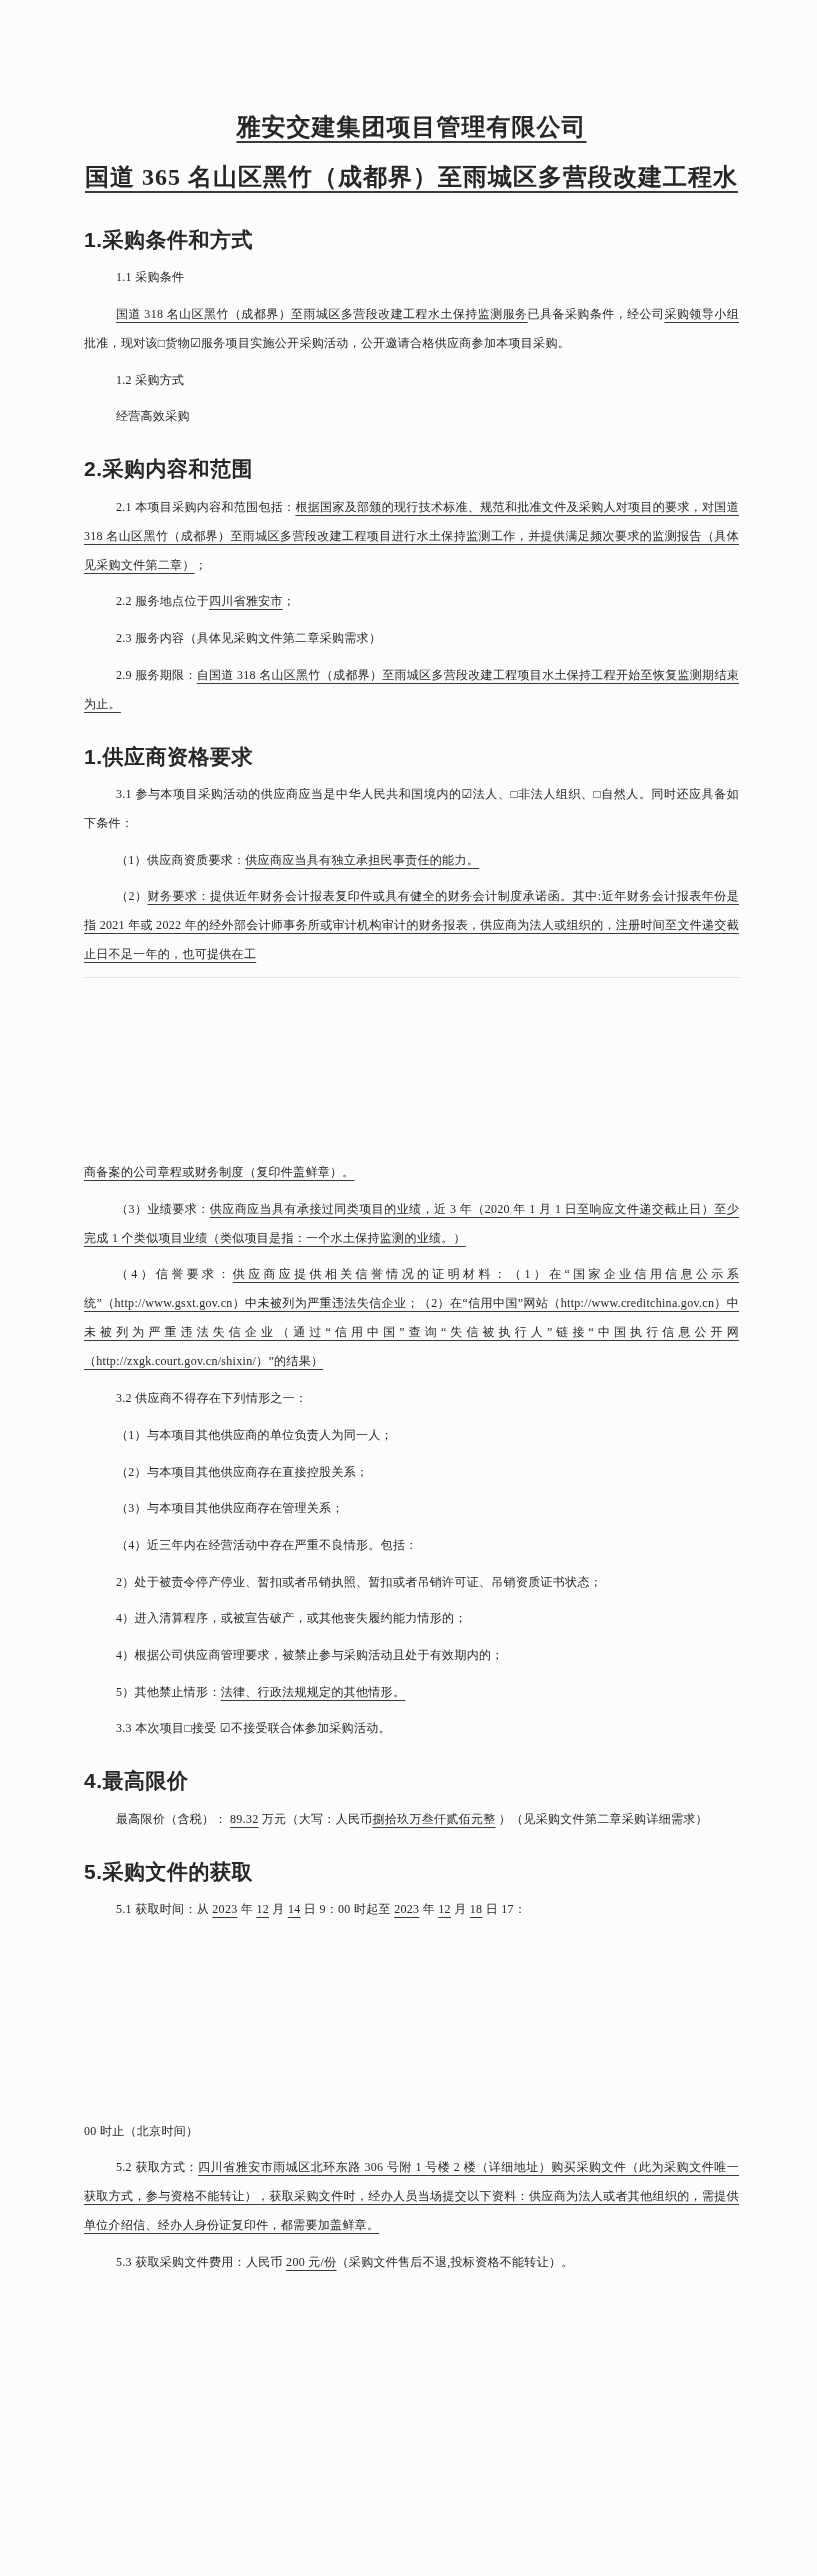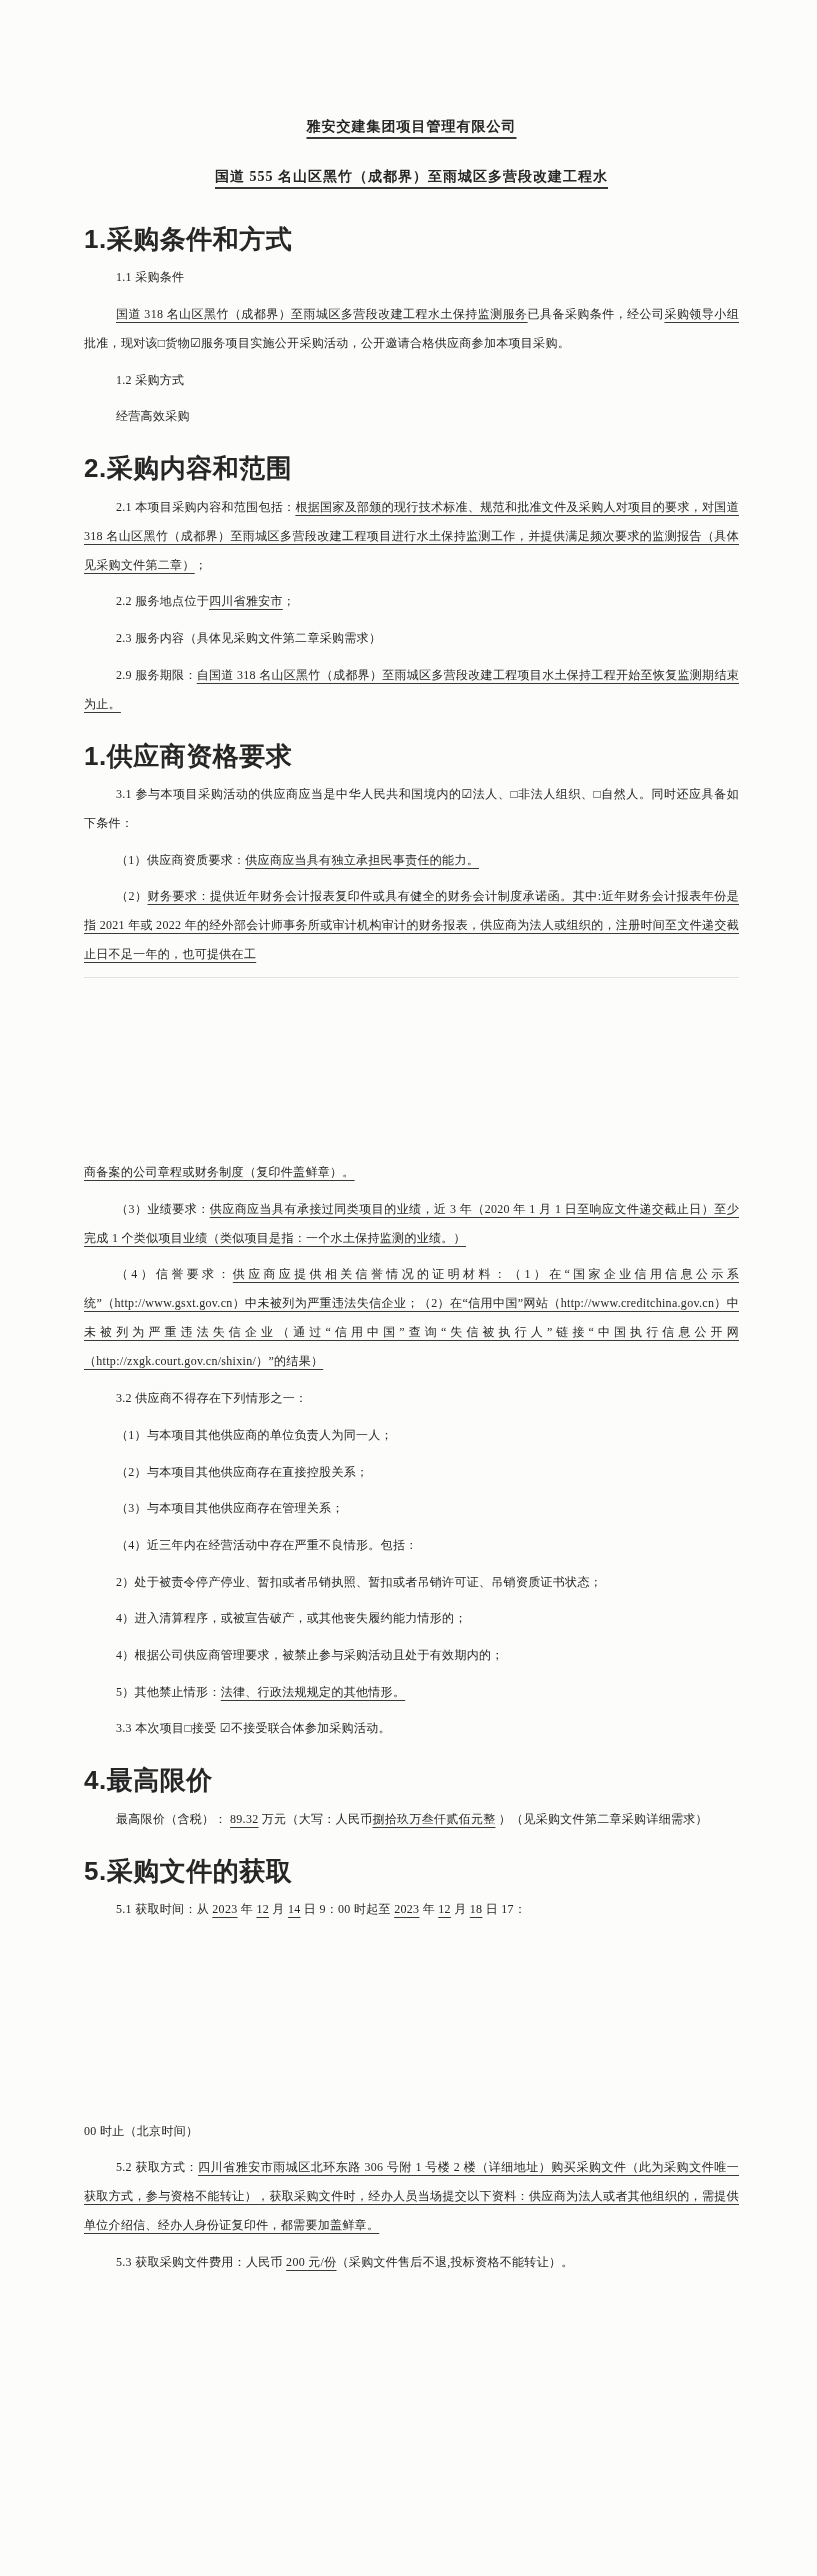--- a/index.html
+++ b/index.html
@@ -9,29 +9,29 @@
     font-family:"Liberation Serif","DejaVu Serif",serif;
   }
   .page{
     position:relative;width:818px;height:3468px;overflow:hidden;
     background:#fcfcfb;color:#262626;
   }
   .flow{position:absolute;left:84px;top:0;width:655px;}
   
   .title-block{padding-top:102px;text-align:center;}
   .title-line{
-    font-size:14px;line-height:50px;font-weight:700;
+    font-size:24px;line-height:50px;font-weight:700;
     font-family:"Liberation Serif","DejaVu Serif",serif;
     letter-spacing:1px;
   }
   
   .blk{position:relative;}
   .h{
     font-family:"Liberation Sans","DejaVu Sans",sans-serif;
-    font-weight:700;font-size:26px;line-height:25px;
+    font-weight:700;font-size:21px;line-height:25px;
     margin:25px 0 11.3px;text-align:left;letter-spacing:0.5px;
   }
   .p,.pn,.p7{
     font-size:12px;line-height:29px;margin:0 0 7.7px;
     text-align:justify;letter-spacing:0.3px;
   }
   .p{text-indent:32px;}
   .pn{text-indent:0;}
   .u{
     text-decoration:underline;
@@ -45,21 +45,21 @@
   .pagebreak{border-top:0.5px solid #e2e2df;margin:0;}
 </style>
 </head>
 <body>
 
 <div class="page">
 
   <div class="flow">
     <div class="title-block">
       <div class="title-line"><span class="u">雅安交建集团项目管理有限公司</span></div>
-      <div class="title-line"><span class="u">国道 555 名山区黑竹（成都界）至雨城区多营段改建工程水</span></div>
+      <div class="title-line"><span class="u">国道 365 名山区黑竹（成都界）至雨城区多营段改建工程水</span></div>
     </div>
     <div id="doc-blocks">
         <div class="blk h"><span>1.采购条件和方式</span></div>
         <div class="blk p"><span>1.1 采购条件</span></div>
         <div class="blk p"><span class="u">国道 318 名山区黑竹（成都界）至雨城区多营段改建工程水土保持监测服务</span><span>已具备采购条件，经公司</span><span class="u">采购领导小组</span><span>批准，现对该□货物☑服务项目实施公开采购活动，公开邀请合格供应商参加本项目采购。</span></div>
         <div class="blk p"><span>1.2 采购方式</span></div>
         <div class="blk p"><span>经营高效采购</span></div>
         <div class="blk h"><span>2.采购内容和范围</span></div>
         <div class="blk p"><span>2.1 本项目采购内容和范围包括：</span><span class="u">根据国家及部颁的现行技术标准、规范和批准文件及采购人对项目的要求，对国道 318 名山区黑竹（成都界）至雨城区多营段改建工程项目进行水土保持监测工作，并提供满足频次要求的监测报告（具体见采购文件第二章）</span><span>；</span></div>
         <div class="blk p"><span>2.2 服务地点位于</span><span class="u">四川省雅安市</span><span>；</span></div>

